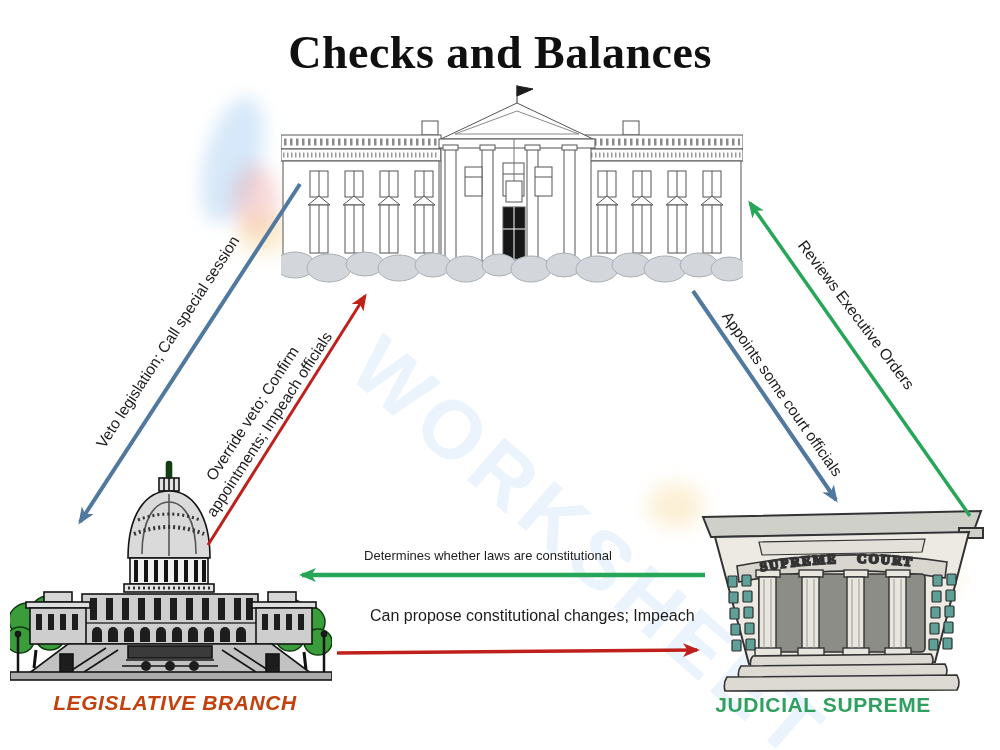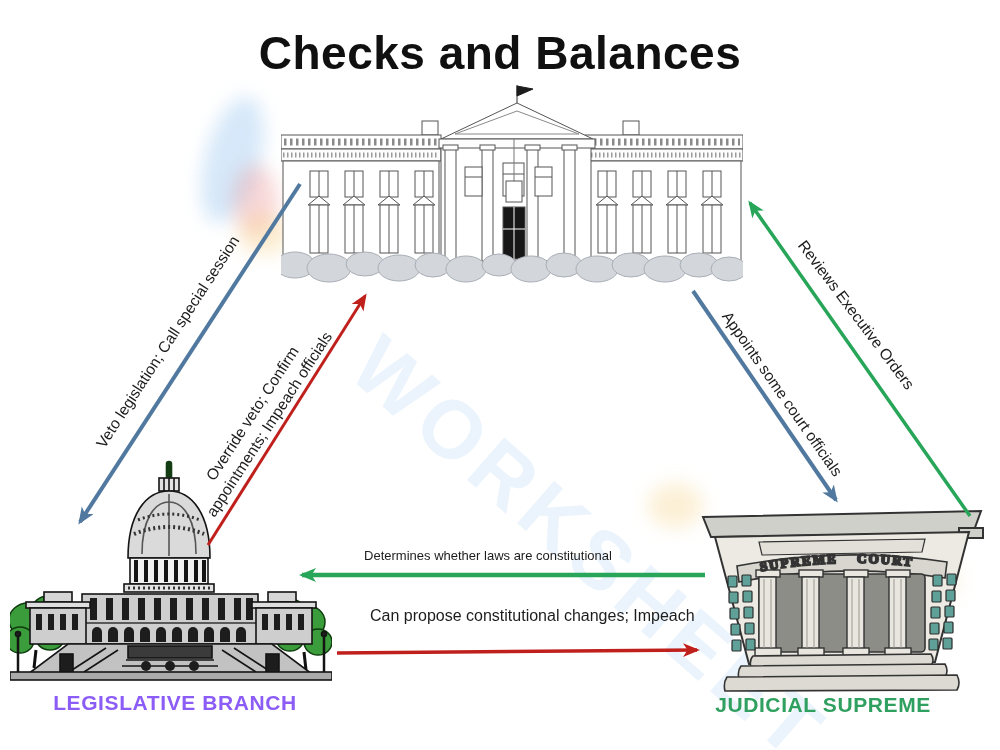--- a/index.html
+++ b/index.html
@@ -1,19 +1,19 @@
 <!DOCTYPE html>
 <html><head>
 <meta charset="utf-8">
 <style>
   html,body{margin:0;padding:0;}
   body{width:1000px;height:750px;background:#ffffff;font-family:"Liberation Sans",sans-serif;position:relative;overflow:hidden;}
   .stage{position:absolute;inset:0;width:1000px;height:750px;}
   
-  .title{position:absolute;top:26px;left:50%;transform:translateX(-50%);font-size:46px;font-weight:600;color:#101010;letter-spacing:.5px;white-space:nowrap;}
+  .title{position:absolute;top:26px;left:50%;transform:translateX(-50%);font-size:46px;font-weight:600;color:#101010;letter-spacing:.5px;white-space:nowrap;font-family:Liberation Serif, serif;}
   
   .wm-text{position:absolute;left:395px;top:318px;transform:rotate(41deg);transform-origin:left top;font-size:82px;font-weight:700;letter-spacing:7px;color:rgba(130,185,235,0.16);white-space:nowrap;z-index:0;}
   .blob{position:absolute;border-radius:50%;filter:blur(9px);z-index:0;}
   
   .bld{position:absolute;z-index:1;}
   
   .arrows{position:absolute;inset:0;z-index:2;}
   
   .lbl{position:absolute;color:#1c1c1c;z-index:3;white-space:nowrap;}
   .rot{transform-origin:center center;text-align:center;}
@@ -375,16 +375,16 @@
     <div>Override veto; Confirm</div>
     <div>appointments; Impeach officials</div>
   </div>
   <div class="lbl rot lbl-appoints">Appoints some court officials</div>
   <div class="lbl rot lbl-reviews">Reviews Executive Orders</div>
   <div class="lbl lbl-determines">Determines whether laws are constitutional</div>
   <div class="lbl lbl-propose">
     <div>Can propose constitutional changes; Impeach</div>
   </div>
 
-  <div class="branch branch-leg" style="color: #8b5cf6;">LEGISLATIVE BRANCH</div>
+  <div class="branch branch-leg" style="color: #c2410c; font-style: italic;">LEGISLATIVE BRANCH</div>
   <div class="branch branch-jud" style="color: rgb(47, 160, 95);">JUDICIAL SUPREME</div>
 
 </div>
 
 </body></html>

